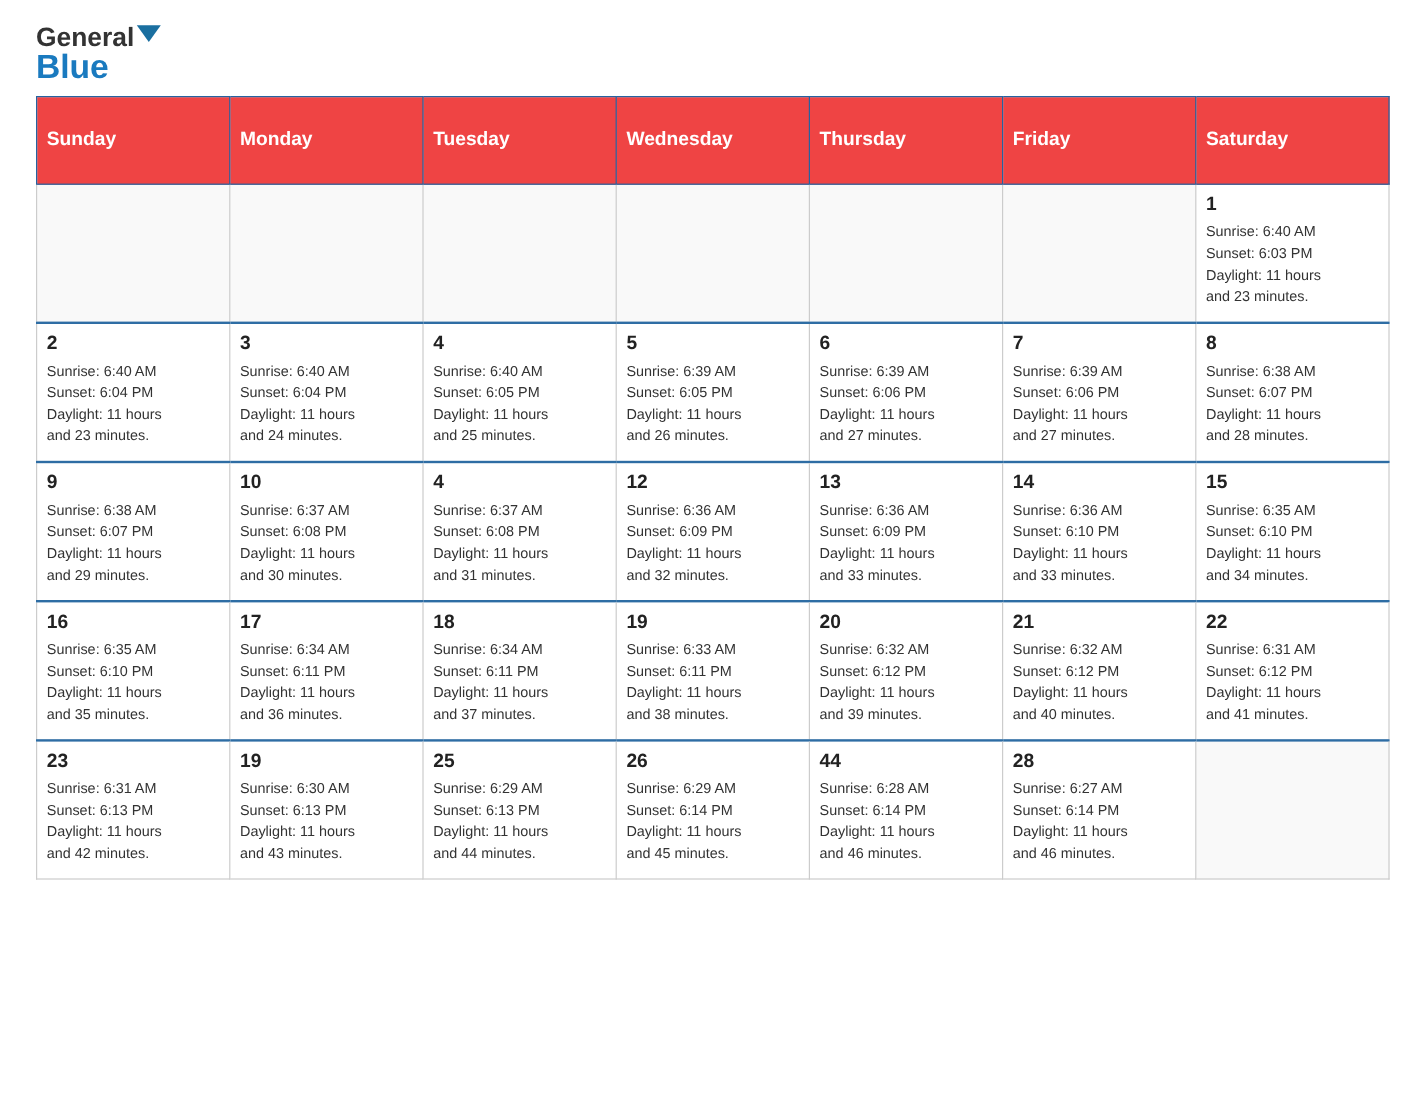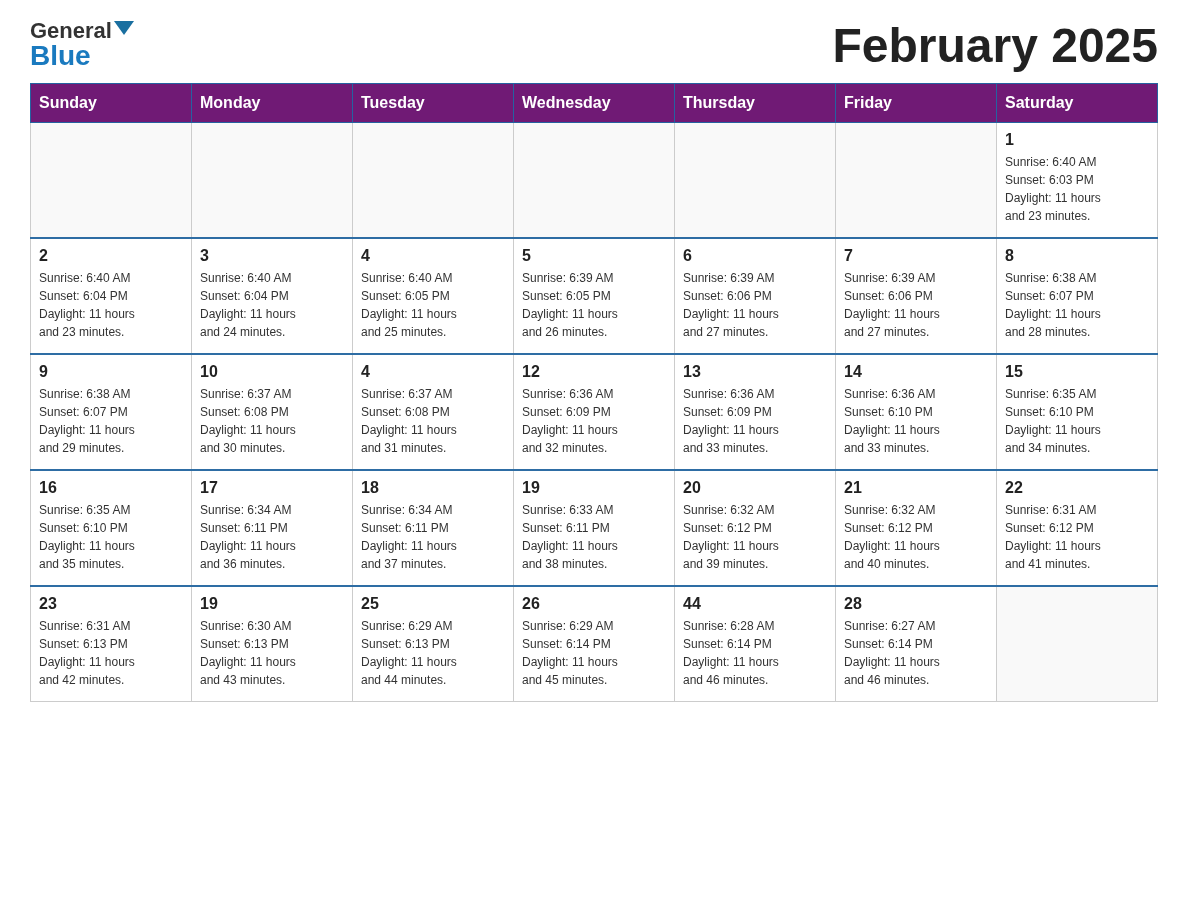--- a/index.html
+++ b/index.html
@@ -59,25 +59,25 @@
       font-weight: normal;
       color: #444;
       margin-top: 4px;
     }
     .calendar {
       width: 100%;
       border-collapse: collapse;
       margin-top: 10px;
     }
     .calendar thead tr th {
-      background-color: #701a75;
+      background-color: #ef4444;
       color: #fff;
       font-size: 16px;
       font-weight: bold;
-      padding: 10px 8px;
+      padding: 27px 8px;
       text-align: left;
       border: 1px solid #2562a0;
     }
     .calendar tbody tr td {
       vertical-align: top;
       padding: 8px 8px 12px 8px;
       border: 1px solid #ccc;
       width: 14.28%;
       min-height: 110px;
       height: 110px;
@@ -106,21 +106,20 @@
 
 <div class="header">
   <div class="logo">
     <div style="display:flex;align-items:center;">
       <span class="logo-general">General</span>
       <span class="logo-triangle"></span>
     </div>
     <span class="logo-blue">Blue</span>
   </div>
   <div class="title-block">
-    <h1>February 2025</h1>
   </div>
 </div>
 
 <table class="calendar">
   <thead>
     <tr>
     <th>Sunday</th>
         <th>Monday</th>
         <th>Tuesday</th>
         <th>Wednesday</th>

